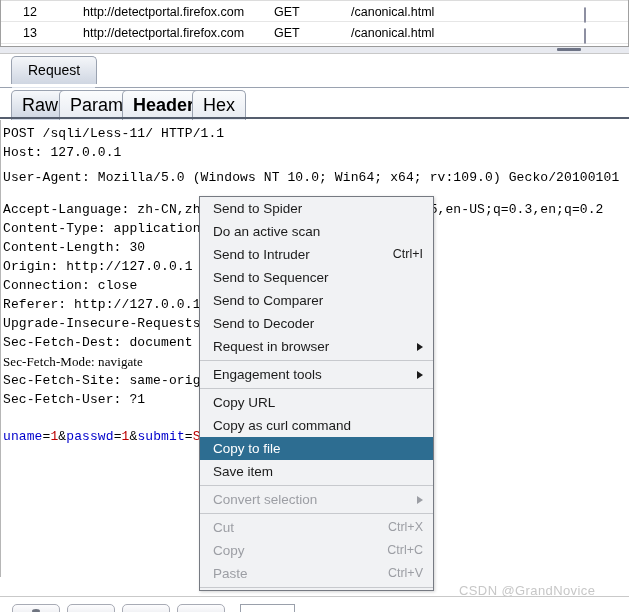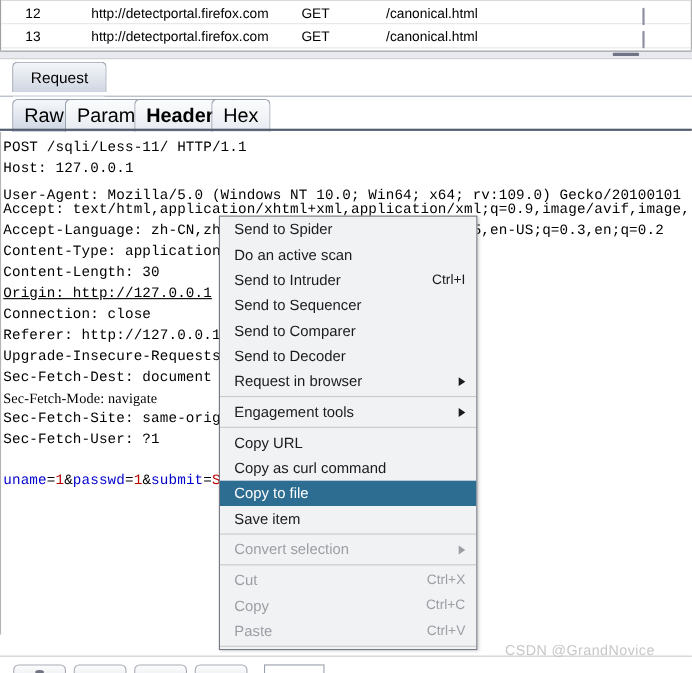--- a/index.html
+++ b/index.html
@@ -205,25 +205,24 @@
     <div class="stab" style="left:59px;">Params</div>
     <div class="stab" style="left:122px;font-weight:bold;">Headers</div>
     <div class="stab" style="left:192px;">Hex</div>
     <div class="subtab-underline"></div>
   </div>
 
   <div class="editor">
     <div class="reqline" style="top:4px;">POST /sqli/Less-11/ HTTP/1.1</div>
     <div class="reqline" style="top:23px;">Host: 127.0.0.1</div>
     <div class="reqline" style="top:48px;">User-Agent: Mozilla/5.0 (Windows NT 10.0; Win64; x64; rv:109.0) Gecko/20100101</div>
-    <div class="reqline" style="top:61px;">Accept: text/html,application/xhtml+xml,application/xml;q=0.9,image/avif,image,</div>
     <div class="reqline" style="top:80px;">Accept-Language: zh-CN,zh;q=0.8,zh-TW;q=0.7,zh-HK;q=0.5,en-US;q=0.3,en;q=0.2</div>
     <div class="reqline" style="top:99px;">Content-Type: application/x-www-form-urlencoded</div>
     <div class="reqline" style="top:118px;">Content-Length: 30</div>
-    <div class="reqline" style="top:137px;text-decoration:underline;">Origin: http://127.0.0.1</div>
+    <div class="reqline" style="top:137px;">Origin: http://127.0.0.1</div>
     <div class="reqline" style="top:156px;">Connection: close</div>
     <div class="reqline" style="top:175px;">Referer: http://127.0.0.1/sqli/Less-11/</div>
     <div class="reqline" style="top:194px;">Upgrade-Insecure-Requests: 1</div>
     <div class="reqline" style="top:213px;">Sec-Fetch-Dest: document</div>
     <div class="reqline" style="top:232px;font-family:Liberation Serif, serif;">Sec-Fetch-Mode: navigate</div>
     <div class="reqline" style="top:251px;">Sec-Fetch-Site: same-origin</div>
     <div class="reqline" style="top:270px;">Sec-Fetch-User: ?1</div>
     <div class="reqline" style="top:307px;"><span class="pk">uname</span><span class="eq">=</span><span class="pv">1</span><span class="eq">&amp;</span><span class="pk">passwd</span><span class="eq">=</span><span class="pv">1</span><span class="eq">&amp;</span><span class="pk">submit</span><span class="eq">=</span><span class="pv">Submit</span></div>
   </div>
 

